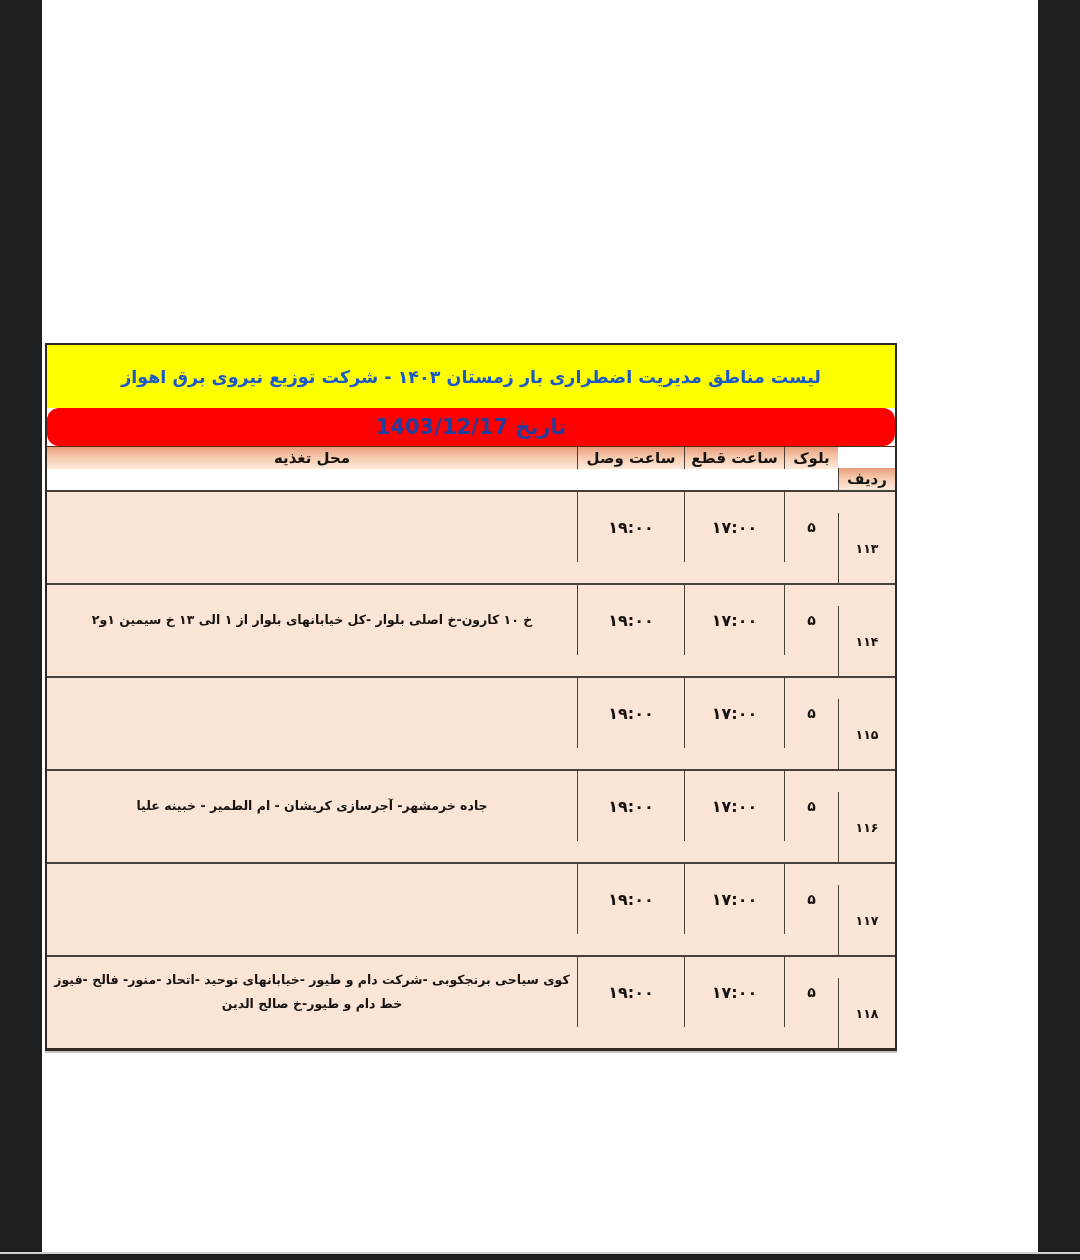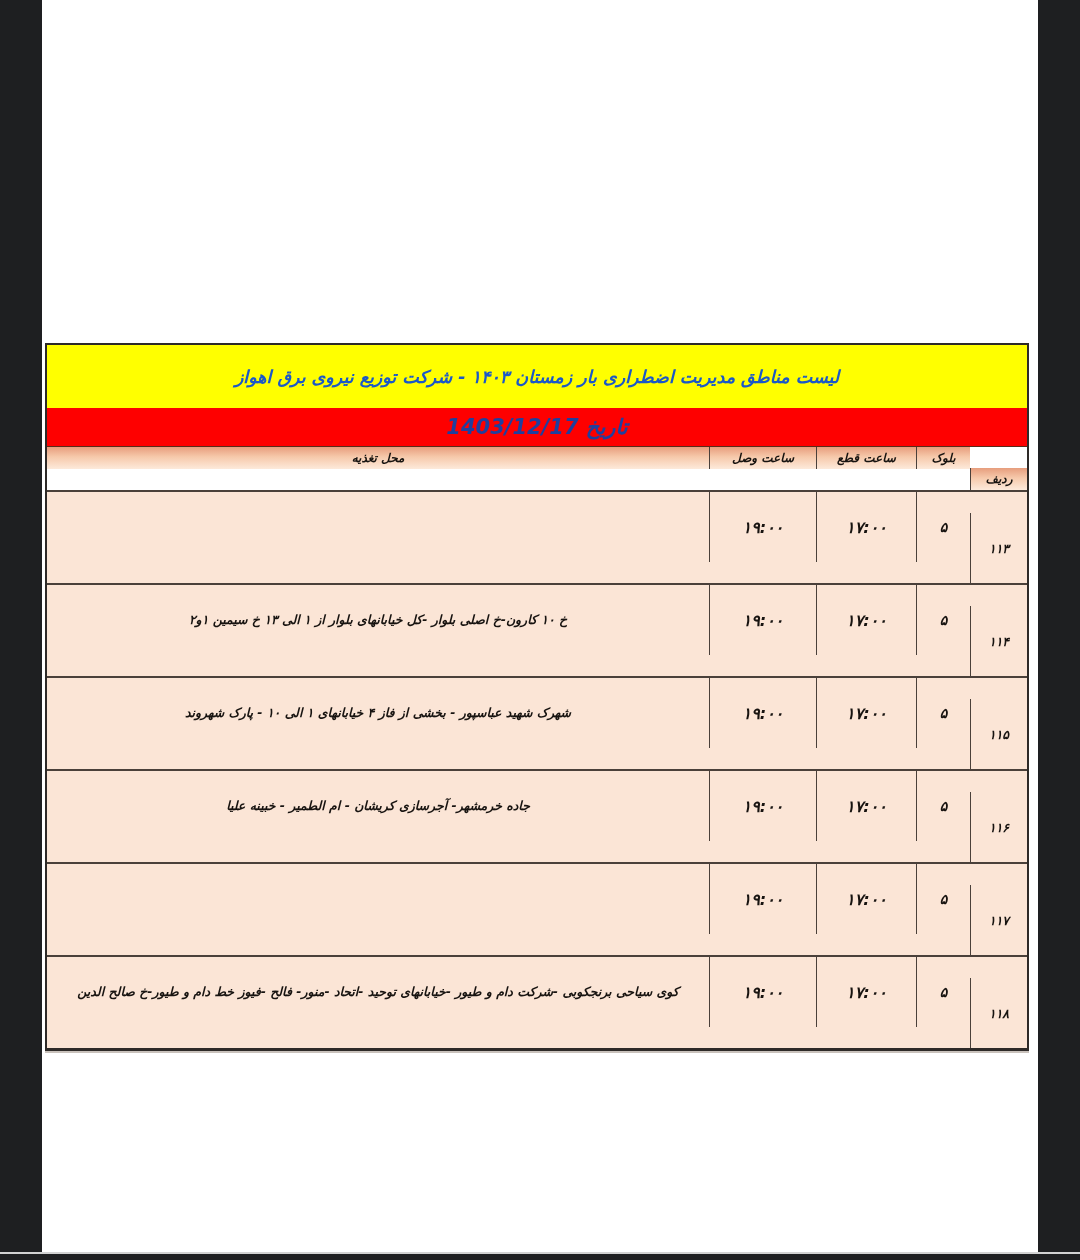--- a/index.html
+++ b/index.html
@@ -15,55 +15,54 @@
     background: #1e1f21;
   }
   .side-bar.left  { left: 0; }
   .side-bar.right { left: 1038px; }
   .bottom-bar {
     position: absolute; left: 0; bottom: 0; width: 1080px; height: 8px;
     background: #1e1f21; border-top: 2px solid #d2d2d2;
   }
 
   .sheet {
-    position: absolute; left: 45px; top: 343px; width: 984px;
+    position: absolute; left: 45px; top: 343px; width: 852px;
     border: 2px solid #2e2a28;
     border-bottom-width: 3px;
     box-shadow: 0 2px 0 #c9c2bc;
     direction: rtl;
-    font-style: italic;
   }
 
   .title-band {
     height: 63px; background: #ffff00;
     display: flex; align-items: center; justify-content: center;
     color: #1b58c8; font-weight: bold; font-size: 17.5px;
     text-align: center;
   }
   .date-band {
     height: 38px; background: #fe0000;
     display: flex; align-items: center; justify-content: center;
-    color: #203f9e; font-weight: bold; font-size: 21px;
+    color: #203f9e; font-weight: bold; font-size: 21px; border-radius: 12px;
   }
 
   .grid-table { width: 100%; direction: rtl; }
   .t-row {
     display: grid;
     grid-template-columns: 57px 54px 100px 107px 1fr;
     border-top: 2px solid #4a403a;
     background: #fbe5d6;
   }
   .t-row.head {
     border-top: 1px solid #5a2a1a;
     background: none;
   }
   .t-row.head .cell {
     background: linear-gradient(180deg, #e79d7d 0%, #f6c9ab 45%, #fdeadb 100%);
     height: 22px;
-    font-size: 12px;
+    font-size: 15px;
   }
   .cell {
     display: flex; align-items: center; justify-content: center;
     border-left: 1px solid #4a403a;
     font-weight: bold; color: #171310;
     text-align: center;
     padding: 2px 6px;
   }
   .cell:nth-child(5) { border-left: none; }
   .t-row.data .cell { height: 70px; }
@@ -112,21 +111,20 @@
       <div class="cell time">۱۷:۰۰</div>
       <div class="cell time">۱۹:۰۰</div>
       <div class="cell loc">خ ۱۰ کارون-خ اصلی بلوار -کل خیابانهای بلوار از ۱ الی ۱۳ خ سیمین ۱و۲</div>
     </div>
 
     <div class="t-row data">
       <div class="cell radif">۱۱۵</div>
       <div class="cell block">۵</div>
       <div class="cell time">۱۷:۰۰</div>
       <div class="cell time">۱۹:۰۰</div>
-      <div class="cell loc">شهرک شهید عباسپور - بخشی از فاز ۴ خیابانهای ۱ الی ۱۰ - پارک شهروند</div>
     </div>
 
     <div class="t-row data">
       <div class="cell radif">۱۱۶</div>
       <div class="cell block">۵</div>
       <div class="cell time">۱۷:۰۰</div>
       <div class="cell time">۱۹:۰۰</div>
       <div class="cell loc">جاده خرمشهر- آجرسازی کریشان - ام الطمیر - خبینه علیا</div>
     </div>
 

